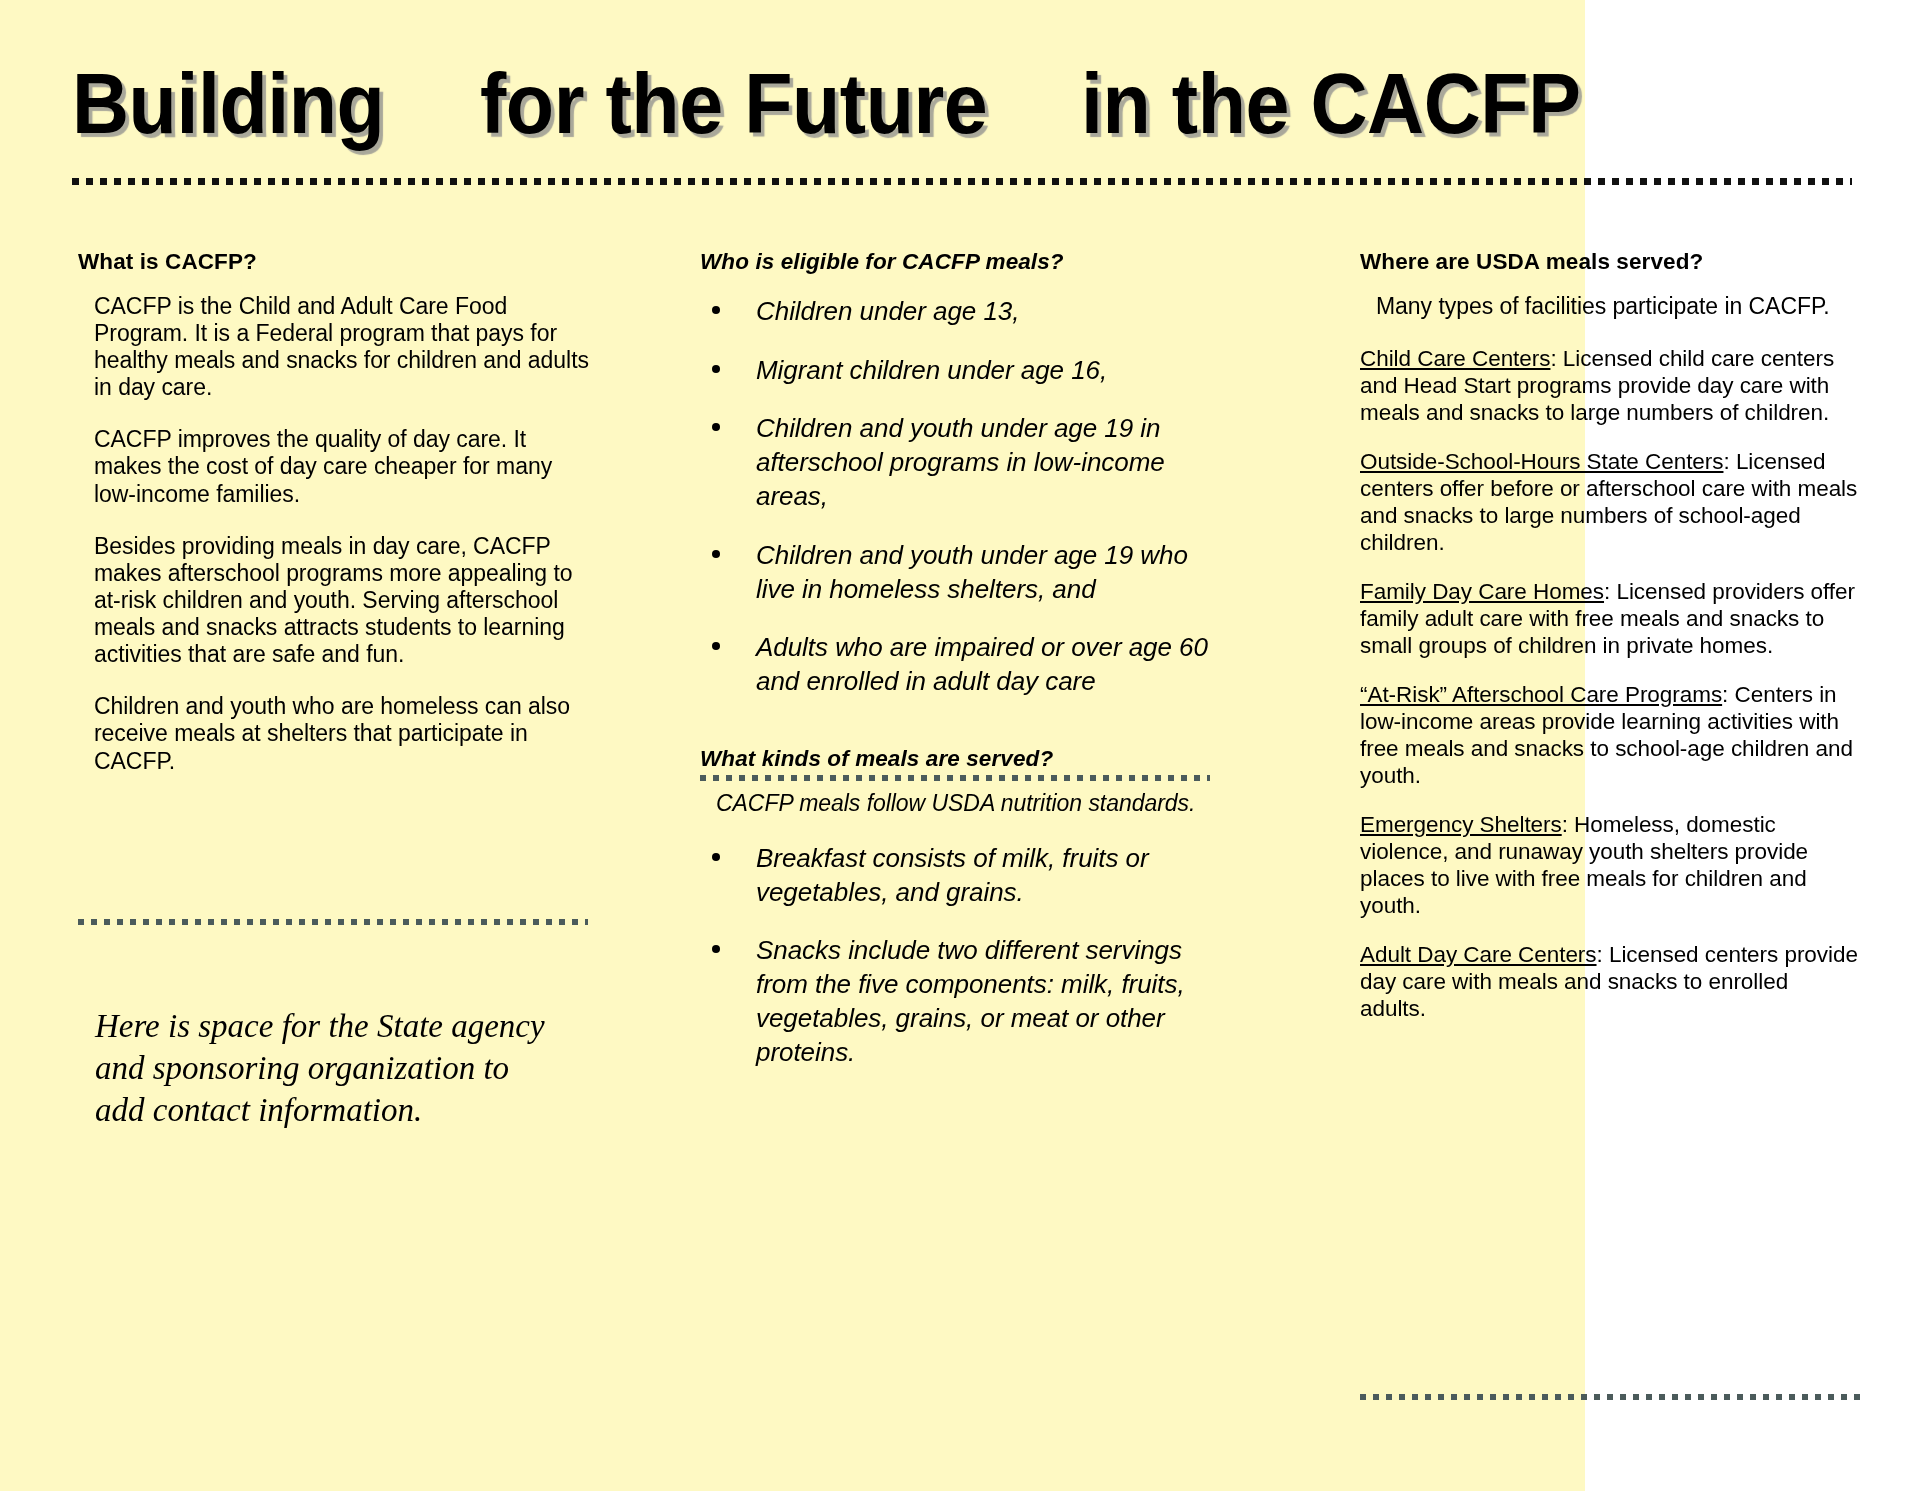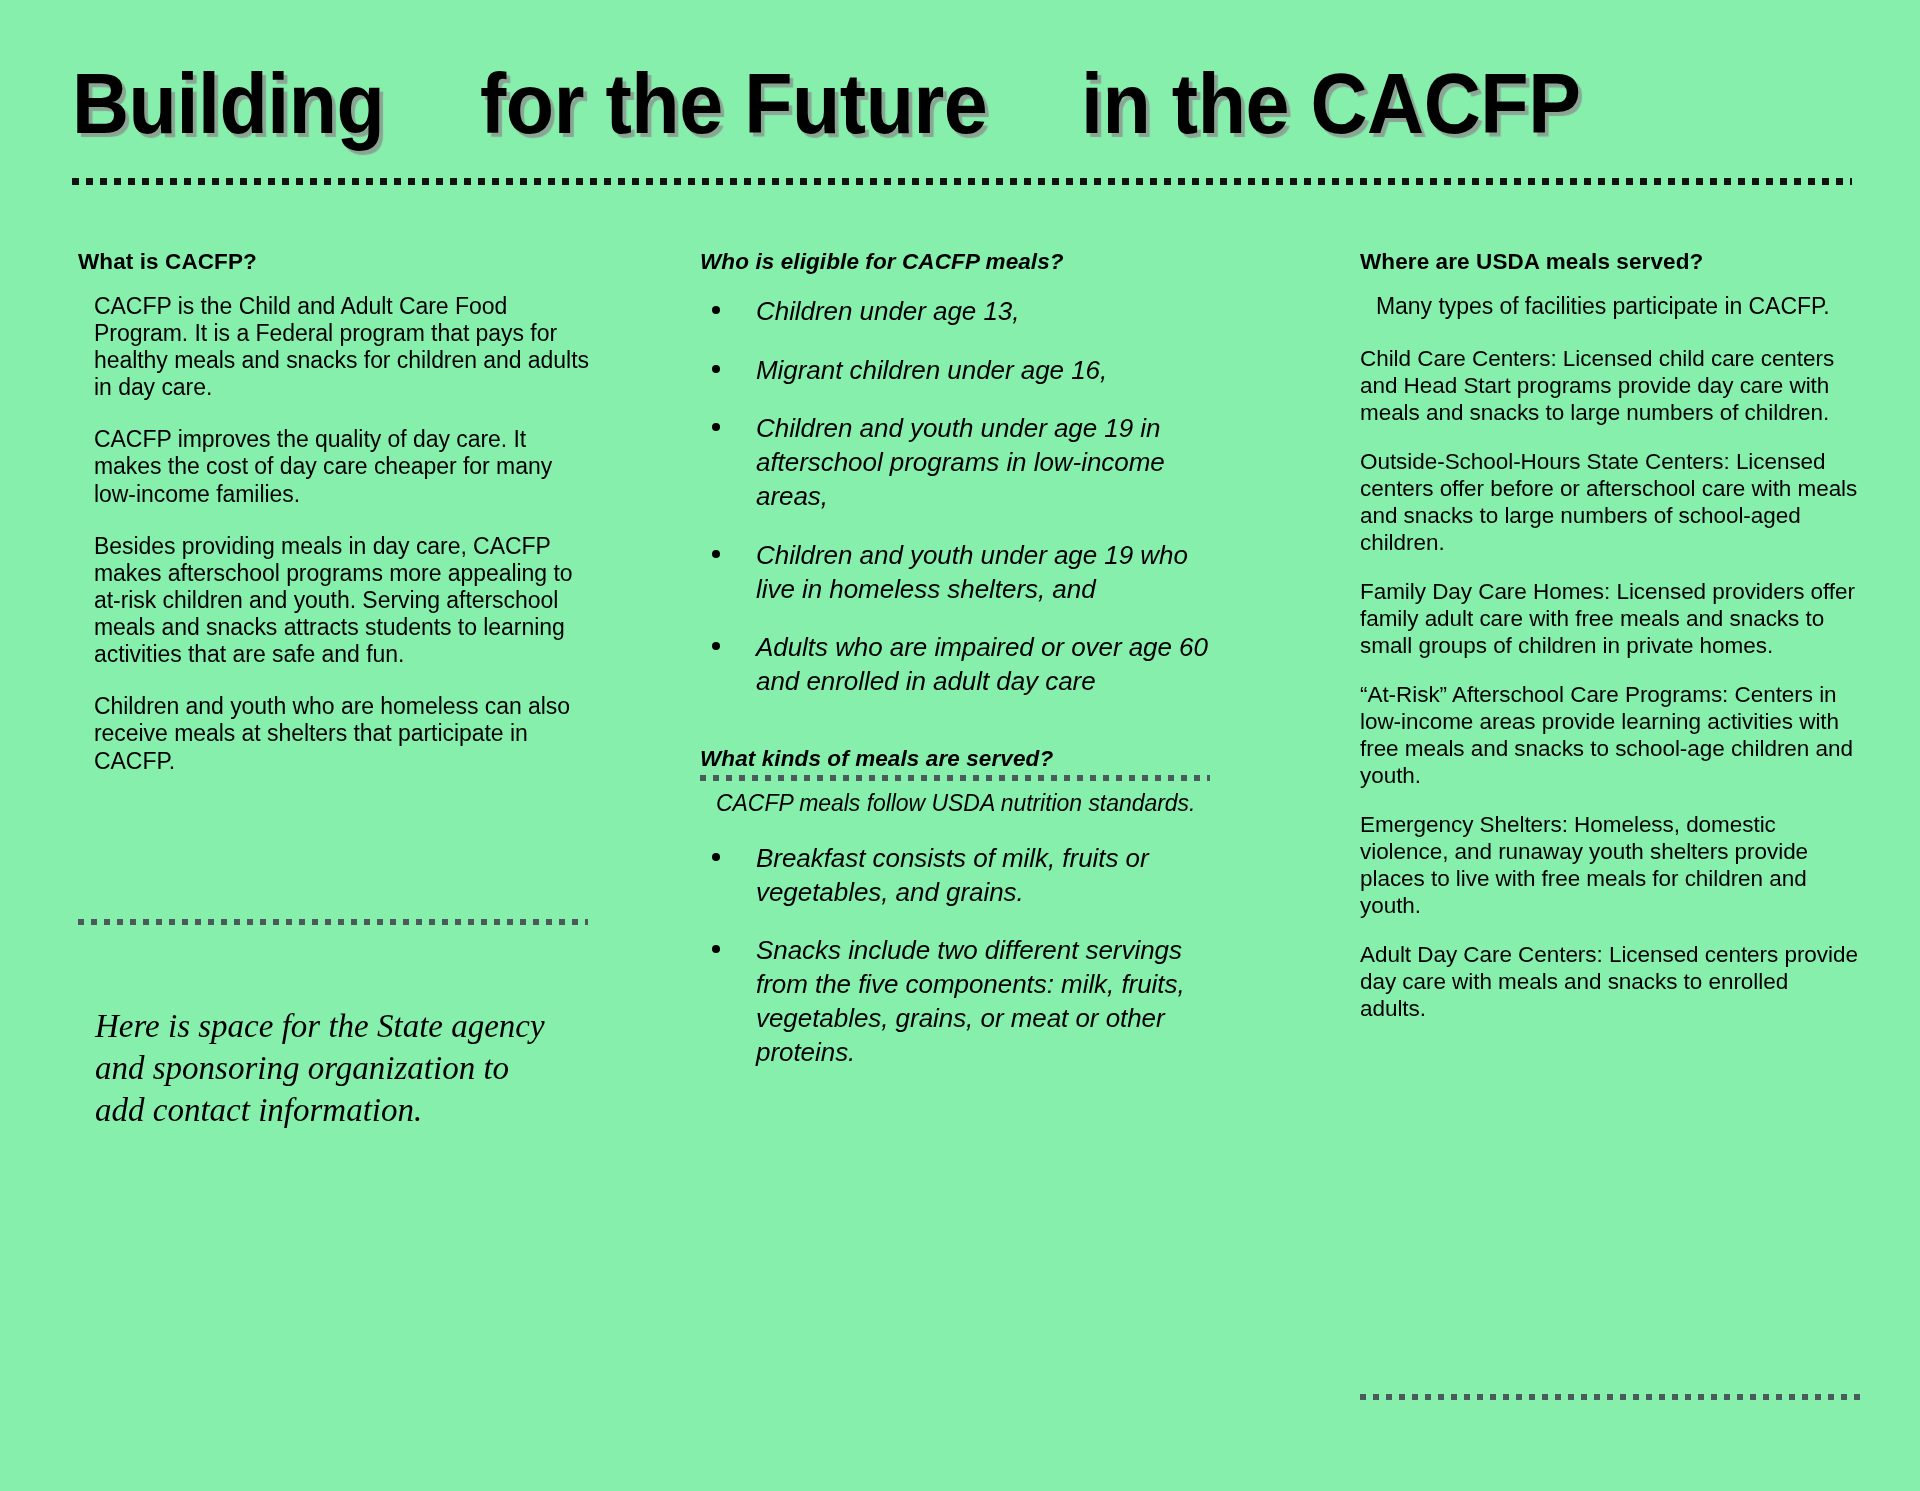--- a/index.html
+++ b/index.html
@@ -12,23 +12,23 @@
     height: 1491px;
     position: relative;
     font-family: "Liberation Sans", sans-serif;
     color: #000000;
     overflow: hidden;
   }
 
   .page {
     position: absolute;
     left: 0; top: 0;
-    width: 1920px;
+    width: 1585px;
     height: 1491px;
-    background: #86efac;
+    background: #fef9c3;
   }
 
   
   .title-band {
     position: absolute;
     left: 72px;
     top: 48px;
     width: 1776px;
     height: 110px;
     display: flex;
@@ -141,21 +141,21 @@
 
   
   .def-block { margin: 0 0 22px 0; }
   .def-block:last-child { margin-bottom: 0; }
   .def-term {
     display: inline;
     font-size: 22.5px;
     line-height: 1.2;
     letter-spacing: -0.05px;
   }
-  .def-term .u { text-underline-offset: 2px; }
+  .def-term .u { text-decoration: underline; text-underline-offset: 2px; }
   .def-desc {
     margin: 0;
     font-size: 22.5px;
     line-height: 1.2;
     letter-spacing: -0.05px;
   }
 
   
   .placeholder {
     position: absolute;

